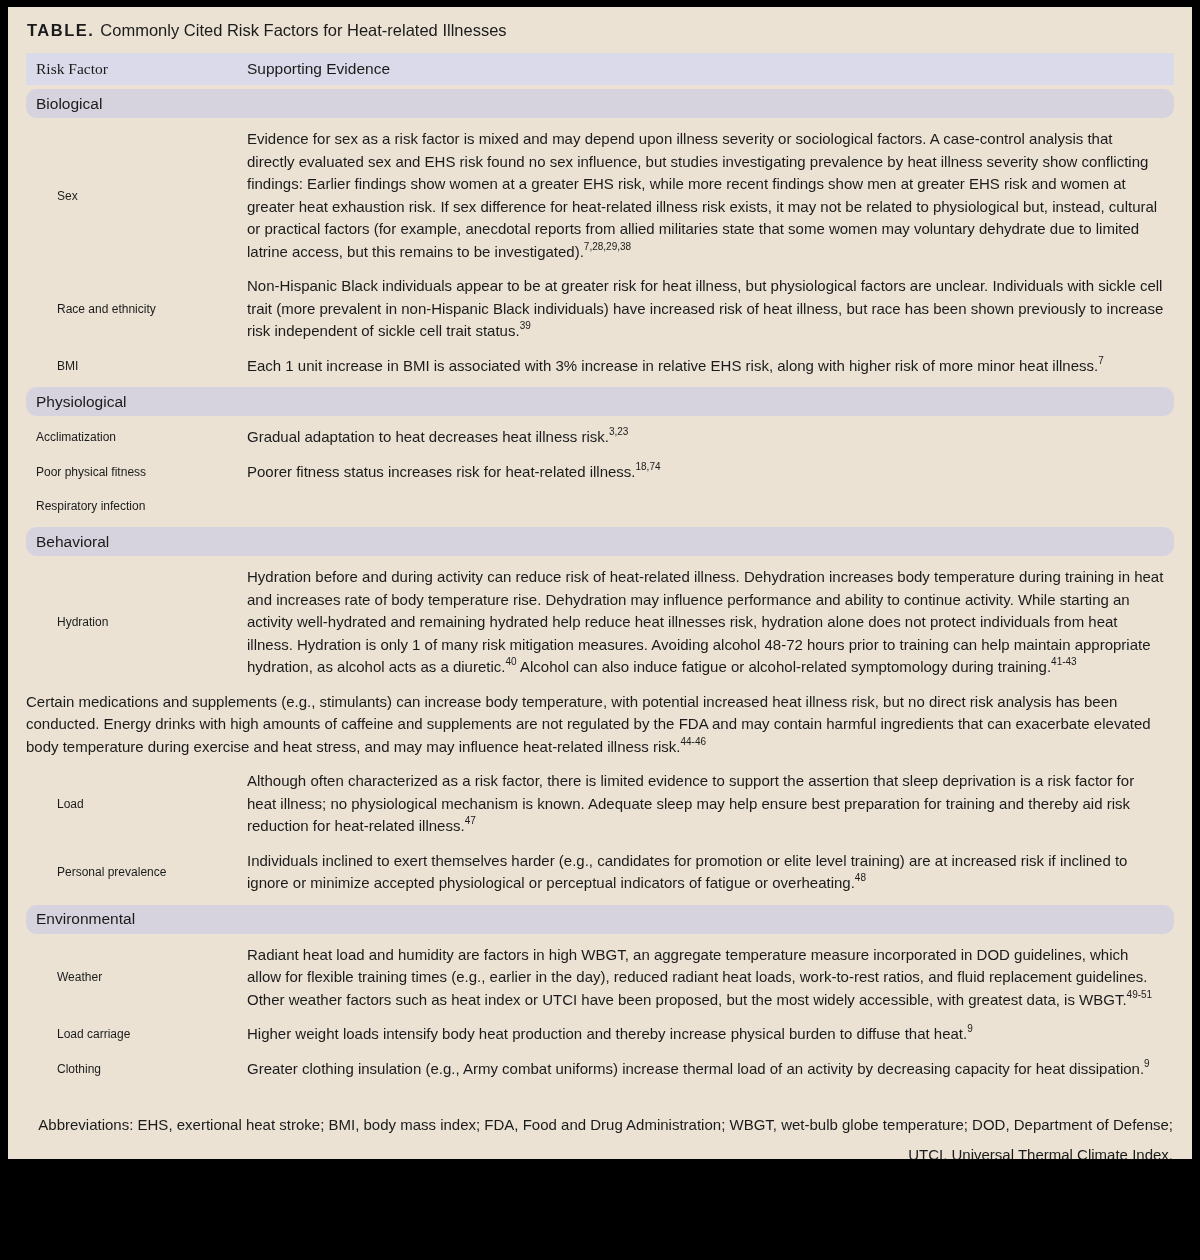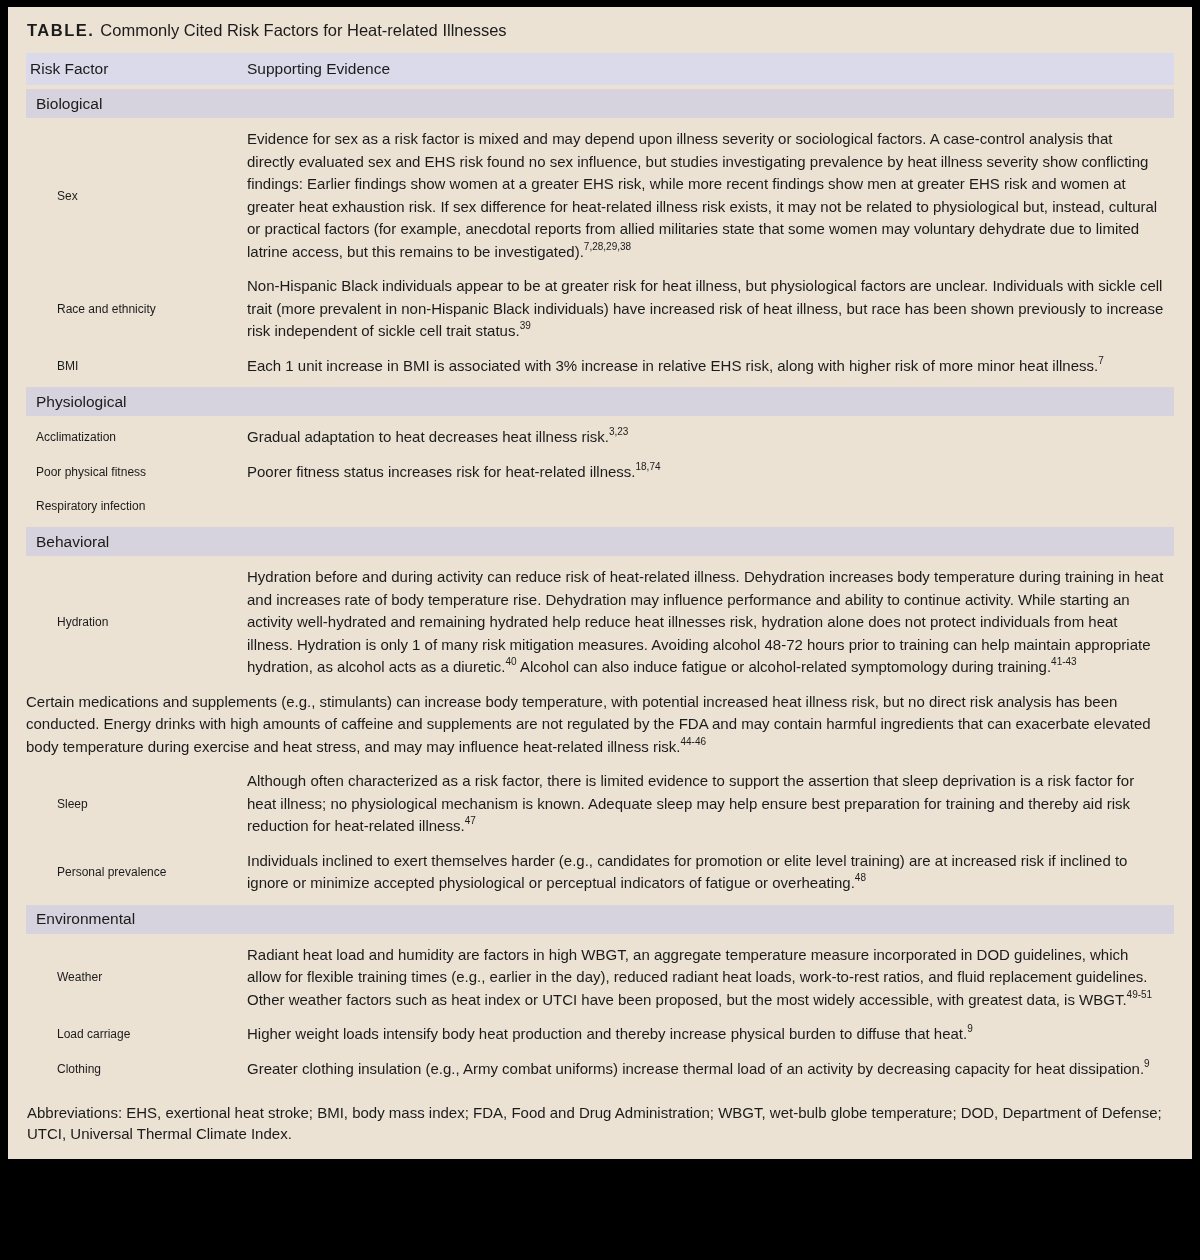--- a/index.html
+++ b/index.html
@@ -44,32 +44,34 @@
     margin: 0 18px;
     height: 32px;
     background: var(--head, #dadaea);
     display: flex;
     align-items: center;
     font-size: 15.5px;
   }
   .header-band .col1 {
     box-sizing: border-box;
     width: 221px;
-    padding-left: 4px;
+    padding-left: 10px;
     flex-shrink: 0;
+    font-family: Liberation Serif, serif;
   }
   .section-band {
     margin: 4px 18px;
     height: 29px;
     background: var(--sect, #d6d3de);
     display: flex;
     align-items: center;
     padding-left: 10px;
     box-sizing: border-box;
     font-size: 15.5px;
+    border-radius: 11px;
   }
   .row {
     margin: 0 18px;
     padding: 6px 0;
     display: flex;
     align-items: center;
   }
   .factor-cell {
     box-sizing: border-box;
     width: 221px;
@@ -88,23 +90,24 @@
     line-height: 22.5px;
     padding-right: 10px;
   }
   sup {
     font-size: 10px;
     line-height: 0;
     position: relative;
     top: -1px;
   }
   .footer-note {
-    margin: 16px 19px 0 19px;
+    margin: 24px 19px 0 19px;
     font-size: 15px;
-    line-height: 21px;
+    line-height: 30px;
+    text-align: right;
   }
 </style>
 </head>
 <body>
 
 <div class="frame">
   <div class="paper">
 
     <div class="title-line">
       <span class="title-label">TABLE.</span><span>Commonly Cited Risk Factors for Heat-related Illnesses</span>
@@ -149,21 +152,21 @@
           <span class="section-label">Behavioral</span>
         </div>
         <div class="row">
           <div class="factor-cell indent">Hydration</div>
           <div class="evidence-cell">Hydration before and during activity can reduce risk of heat-related illness. Dehydration increases body temperature during training in heat and increases rate of body temperature rise. Dehydration may influence performance and ability to continue activity. While starting an activity well-hydrated and remaining hydrated help reduce heat illnesses risk, hydration alone does not protect individuals from heat illness. Hydration is only 1 of many risk mitigation measures. Avoiding alcohol 48-72 hours prior to training can help maintain appropriate hydration, as alcohol acts as a diuretic.<sup>40</sup> Alcohol can also induce fatigue or alcohol-related symptomology during training.<sup>41-43</sup></div>
         </div>
         <div class="row">
           <div class="evidence-cell">Certain medications and supplements (e.g., stimulants) can increase body temperature, with potential increased heat illness risk, but no direct risk analysis has been conducted. Energy drinks with high amounts of caffeine and supplements are not regulated by the FDA and may contain harmful ingredients that can exacerbate elevated body temperature during exercise and heat stress, and may may influence heat-related illness risk.<sup>44-46</sup></div>
         </div>
         <div class="row">
-          <div class="factor-cell indent">Sleep</div>
+          <div class="factor-cell indent">Load</div>
           <div class="evidence-cell">Although often characterized as a risk factor, there is limited evidence to support the assertion that sleep deprivation is a risk factor for heat illness; no physiological mechanism is known. Adequate sleep may help ensure best preparation for training and thereby aid risk reduction for heat-related illness.<sup>47</sup></div>
         </div>
         <div class="row">
           <div class="factor-cell indent">Personal prevalence</div>
           <div class="evidence-cell">Individuals inclined to exert themselves harder (e.g., candidates for promotion or elite level training) are at increased risk if inclined to ignore or minimize accepted physiological or perceptual indicators of fatigue or overheating.<sup>48</sup></div>
         </div>
         <div class="section-band">
           <span class="section-label">Environmental</span>
         </div>
         <div class="row">

